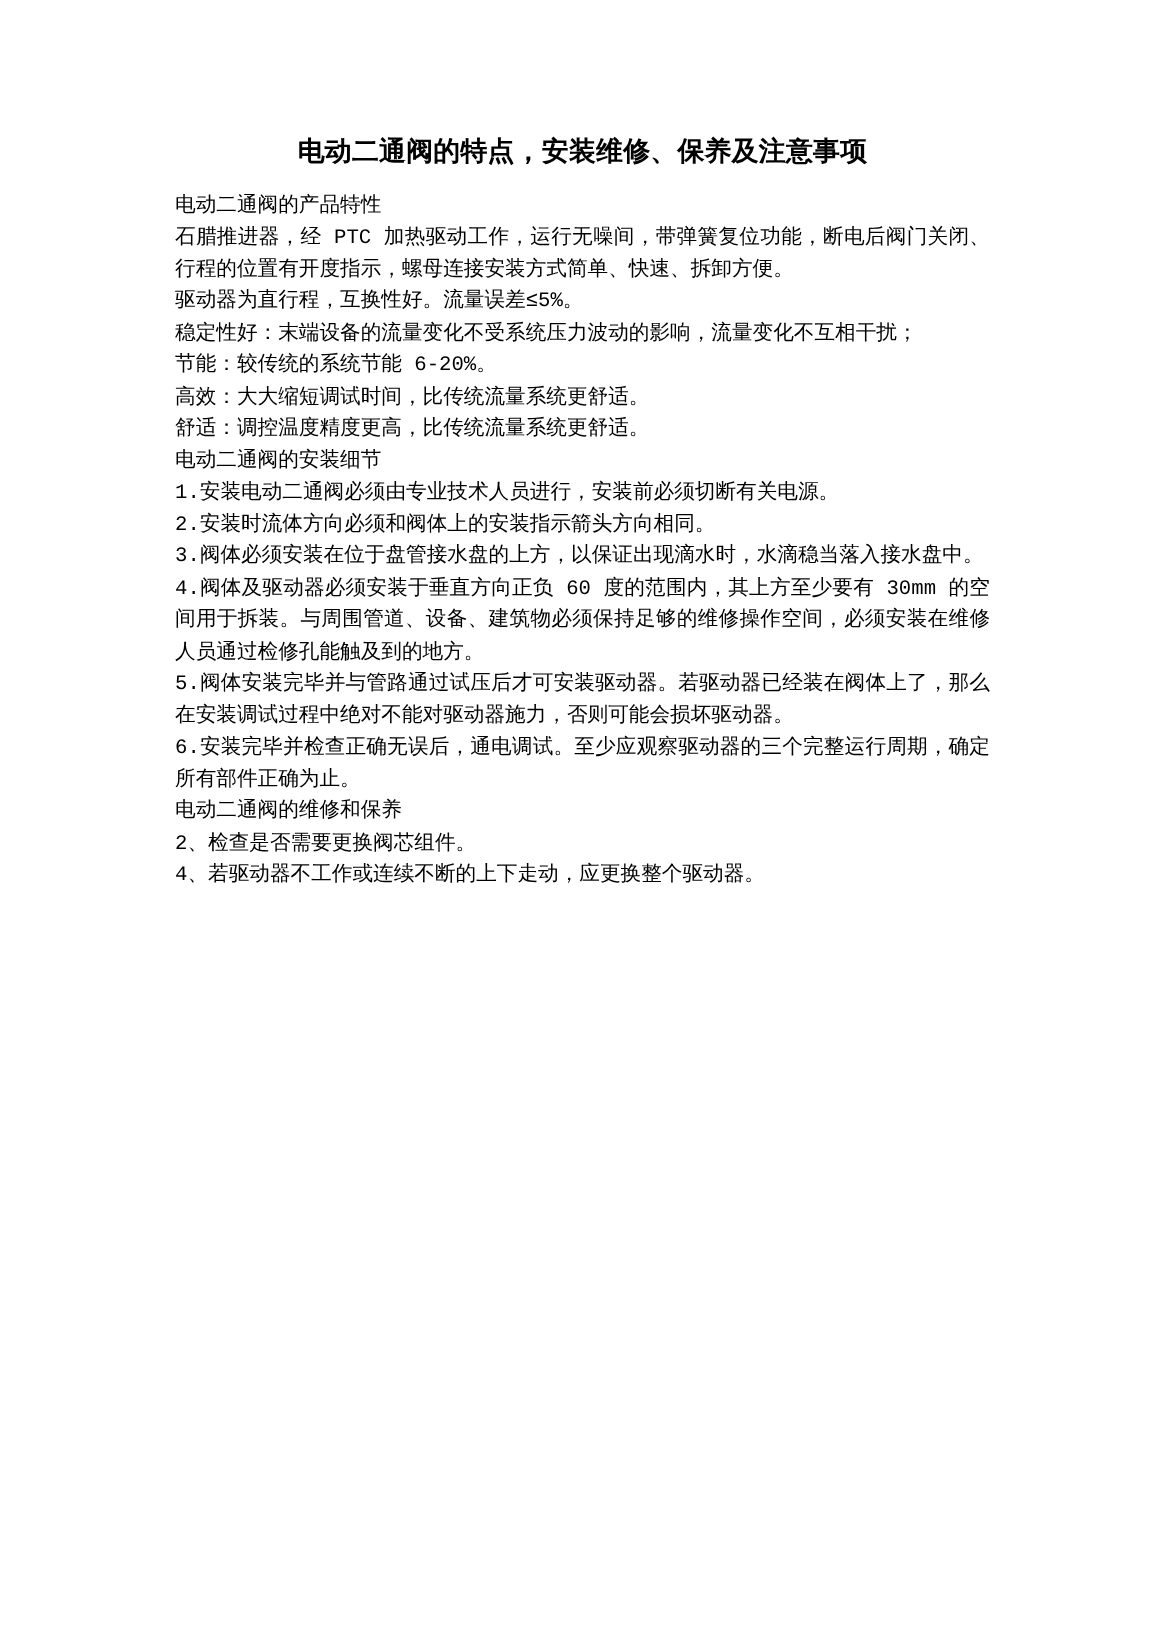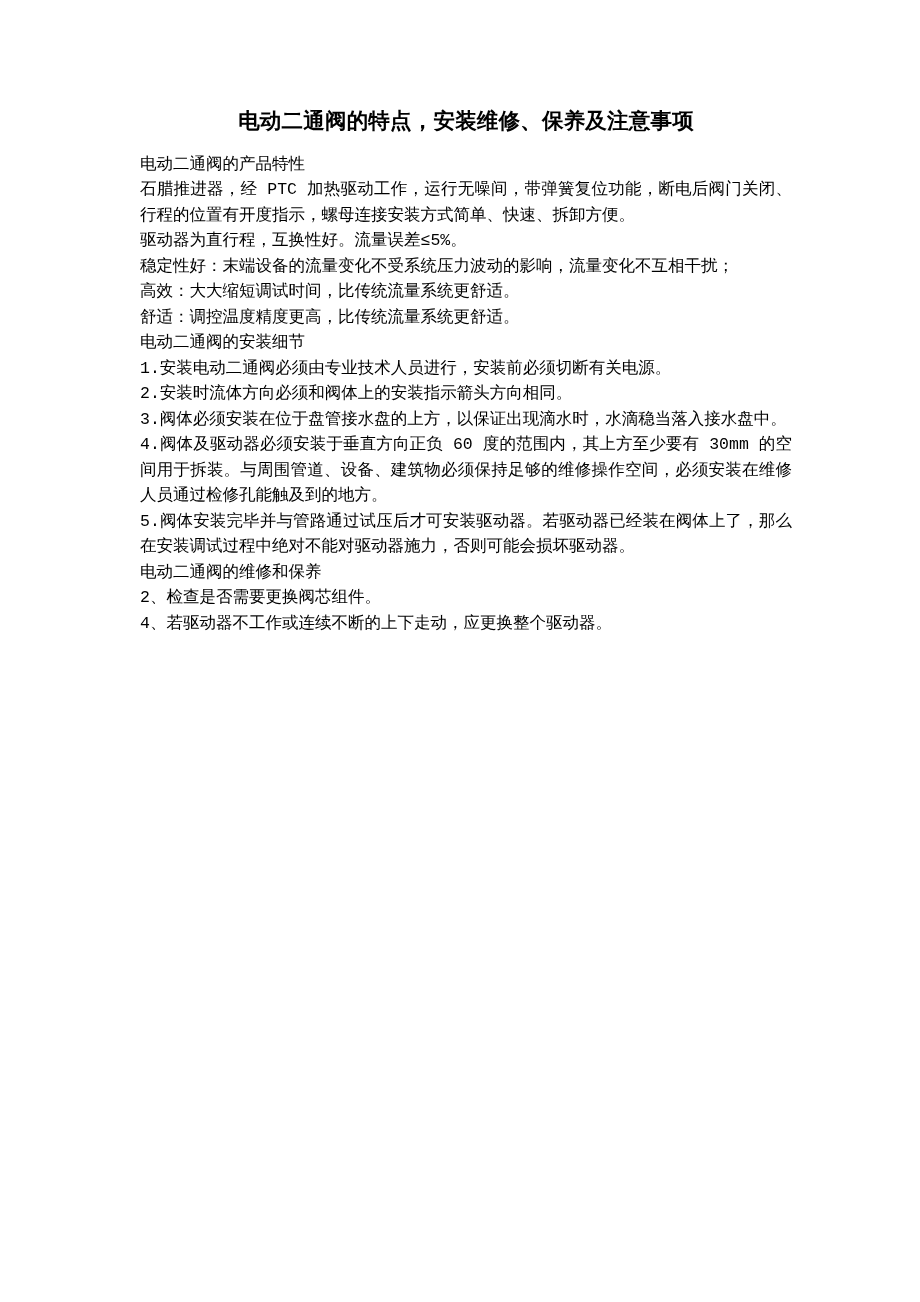--- a/index.html
+++ b/index.html
@@ -49,25 +49,27 @@
 </head>
 <body>
 
 <div class="page">
   <h1 class="doc-title">电动二通阀的特点，安装维修、保养及注意事项</h1>
   <div class="body-block">
     <p class="para indent-none">电动二通阀的产品特性</p>
     <p class="para indent-none">石腊推进器，经 PTC 加热驱动工作，运行无噪间，带弹簧复位功能，断电后阀门关闭、行程的位置有开度指示，螺母连接安装方式简单、快速、拆卸方便。</p>
     <p class="para indent-none">驱动器为直行程，互换性好。流量误差≤5%。</p>
     <p class="para indent-none">稳定性好：末端设备的流量变化不受系统压力波动的影响，流量变化不互相干扰；</p>
+    <p class="para indent-none">节能：较传统的系统节能 6-20%。</p>
     <p class="para indent-none">高效：大大缩短调试时间，比传统流量系统更舒适。</p>
     <p class="para indent-none">舒适：调控温度精度更高，比传统流量系统更舒适。</p>
     <p class="para indent-none">电动二通阀的安装细节</p>
     <p class="para indent-none">1.安装电动二通阀必须由专业技术人员进行，安装前必须切断有关电源。</p>
     <p class="para indent-none">2.安装时流体方向必须和阀体上的安装指示箭头方向相同。</p>
     <p class="para indent-none">3.阀体必须安装在位于盘管接水盘的上方，以保证出现滴水时，水滴稳当落入接水盘中。</p>
     <p class="para indent-none">4.阀体及驱动器必须安装于垂直方向正负 60 度的范围内，其上方至少要有 30mm 的空间用于拆装。与周围管道、设备、建筑物必须保持足够的维修操作空间，必须安装在维修人员通过检修孔能触及到的地方。</p>
     <p class="para indent-none">5.阀体安装完毕并与管路通过试压后才可安装驱动器。若驱动器已经装在阀体上了，那么在安装调试过程中绝对不能对驱动器施力，否则可能会损坏驱动器。</p>
+    <p class="para indent-none">6.安装完毕并检查正确无误后，通电调试。至少应观察驱动器的三个完整运行周期，确定所有部件正确为止。</p>
     <p class="para indent-none">电动二通阀的维修和保养</p>
     <p class="para indent-none">2、检查是否需要更换阀芯组件。</p>
     <p class="para indent-none">4、若驱动器不工作或连续不断的上下走动，应更换整个驱动器。</p>
   </div>
 </div>
 
 </body></html>

